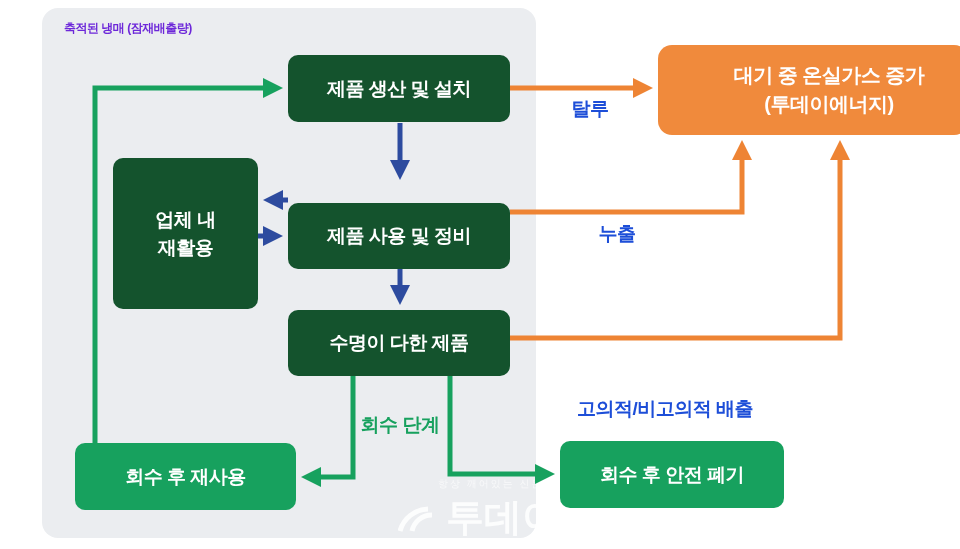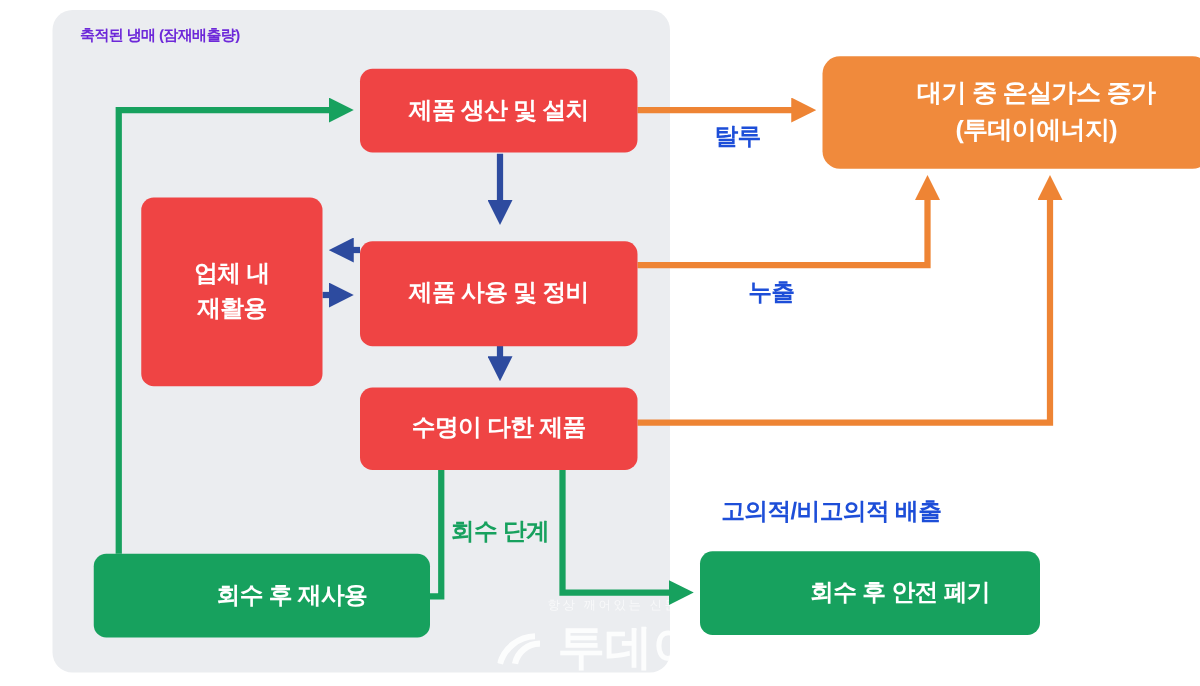--- a/index.html
+++ b/index.html
@@ -14,25 +14,25 @@
   .title{
     position:absolute;left:64px;top:20px;font-size:12px;font-weight:bold;
     color:#6d28d9;z-index:6;letter-spacing:-0.5px;
   }
   .node{
     position:absolute;display:flex;flex-direction:column;align-items:center;
     justify-content:center;color:#ffffff;font-weight:600;text-align:center;
     z-index:3;letter-spacing:-0.5px;
   }
   .node .ln{line-height:1.45;}
-  .blue{background:#ef4444;border-radius:10px;font-size:19px;}
+  .blue{background:#14532d;border-radius:10px;font-size:19px;}
   .orange-node{background:#f08a3c;border-radius:14px;font-size:20px;}
-  .green-node{background:#17a15e;border-radius:10px;font-size:19px;padding-left:48px;}
+  .green-node{background:#17a15e;border-radius:10px;font-size:19px;}
   .n-production{left:288px;top:55px;width:222px;height:67px;}
-  .n-use{left:288px;top:193px;width:222px;height:84px;}
+  .n-use{left:288px;top:203px;width:222px;height:66px;}
   .n-recycle{left:113px;top:158px;width:145px;height:151px;}
   .n-eol{left:288px;top:310px;width:222px;height:66px;}
   .n-atmosphere{left:658px;top:45px;width:278px;height:90px;padding-left:32px;}
   .n-reuse{left:75px;top:443px;width:221px;height:67px;}
   .n-dispose{left:560px;top:441px;width:224px;height:67px;}
   .edge-label{
     position:absolute;font-weight:bold;font-size:19px;text-align:center;
     z-index:4;letter-spacing:-0.5px;
   }
   .olbl{color:#1d4ed8;}

